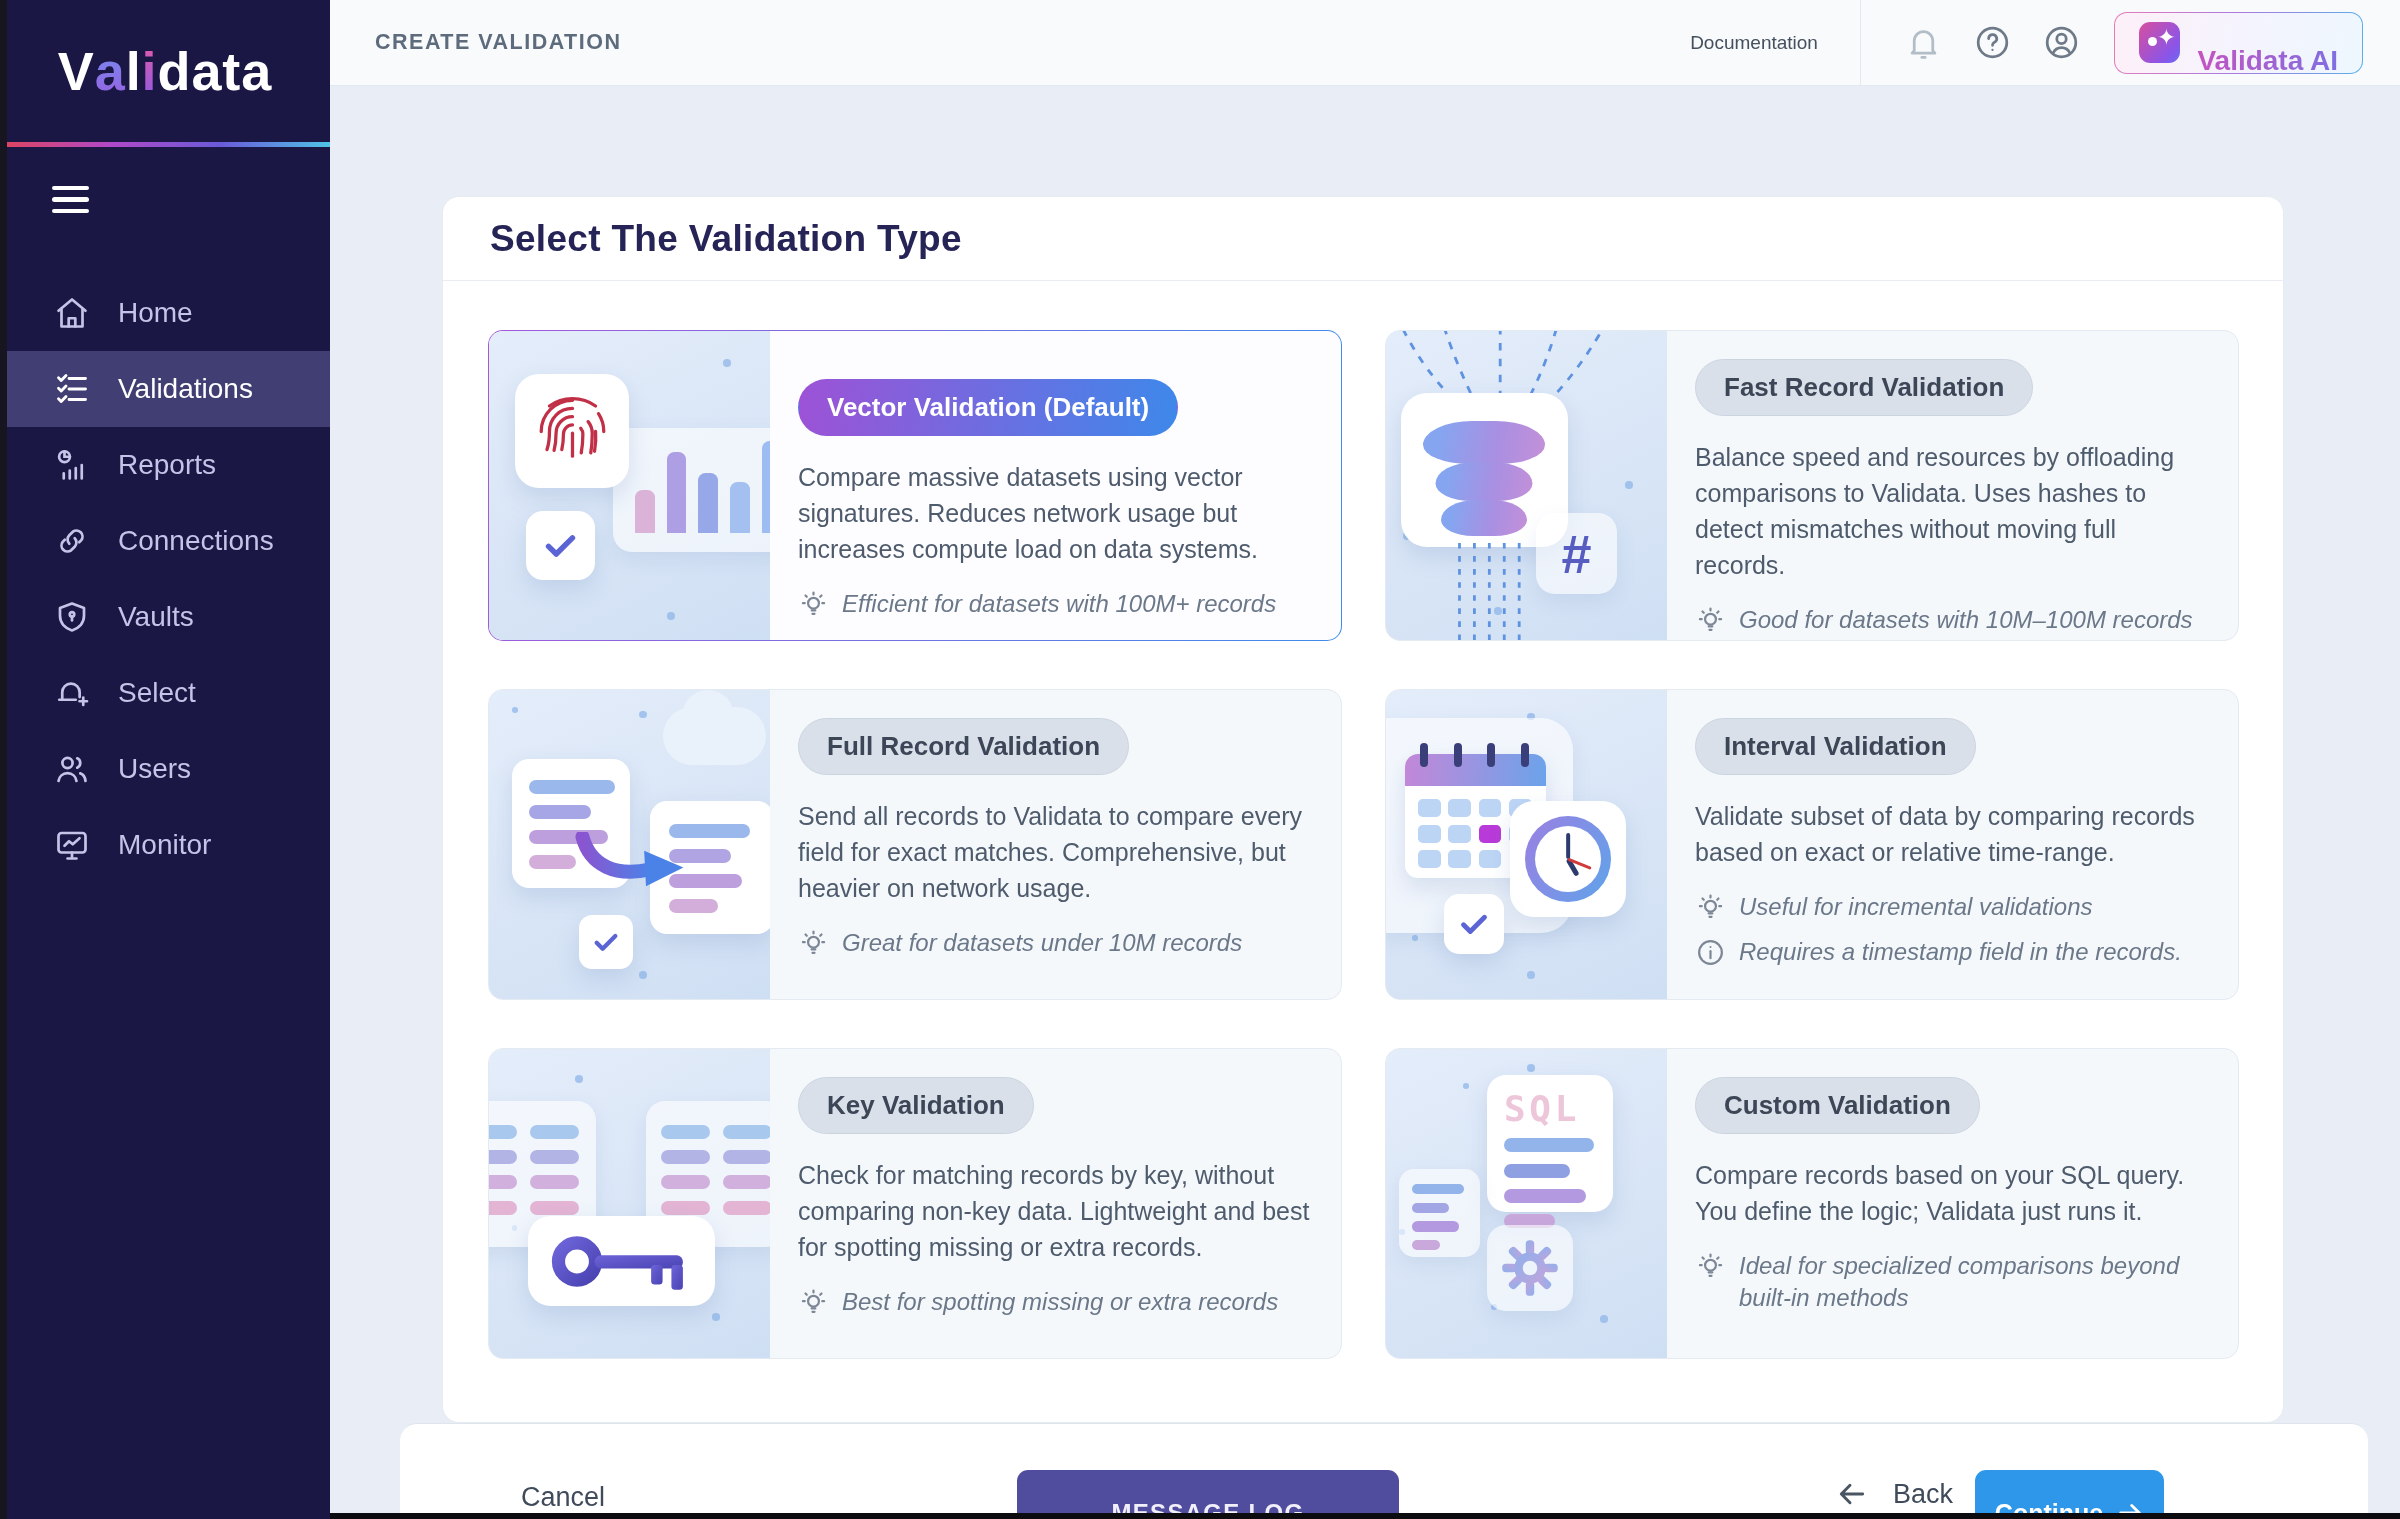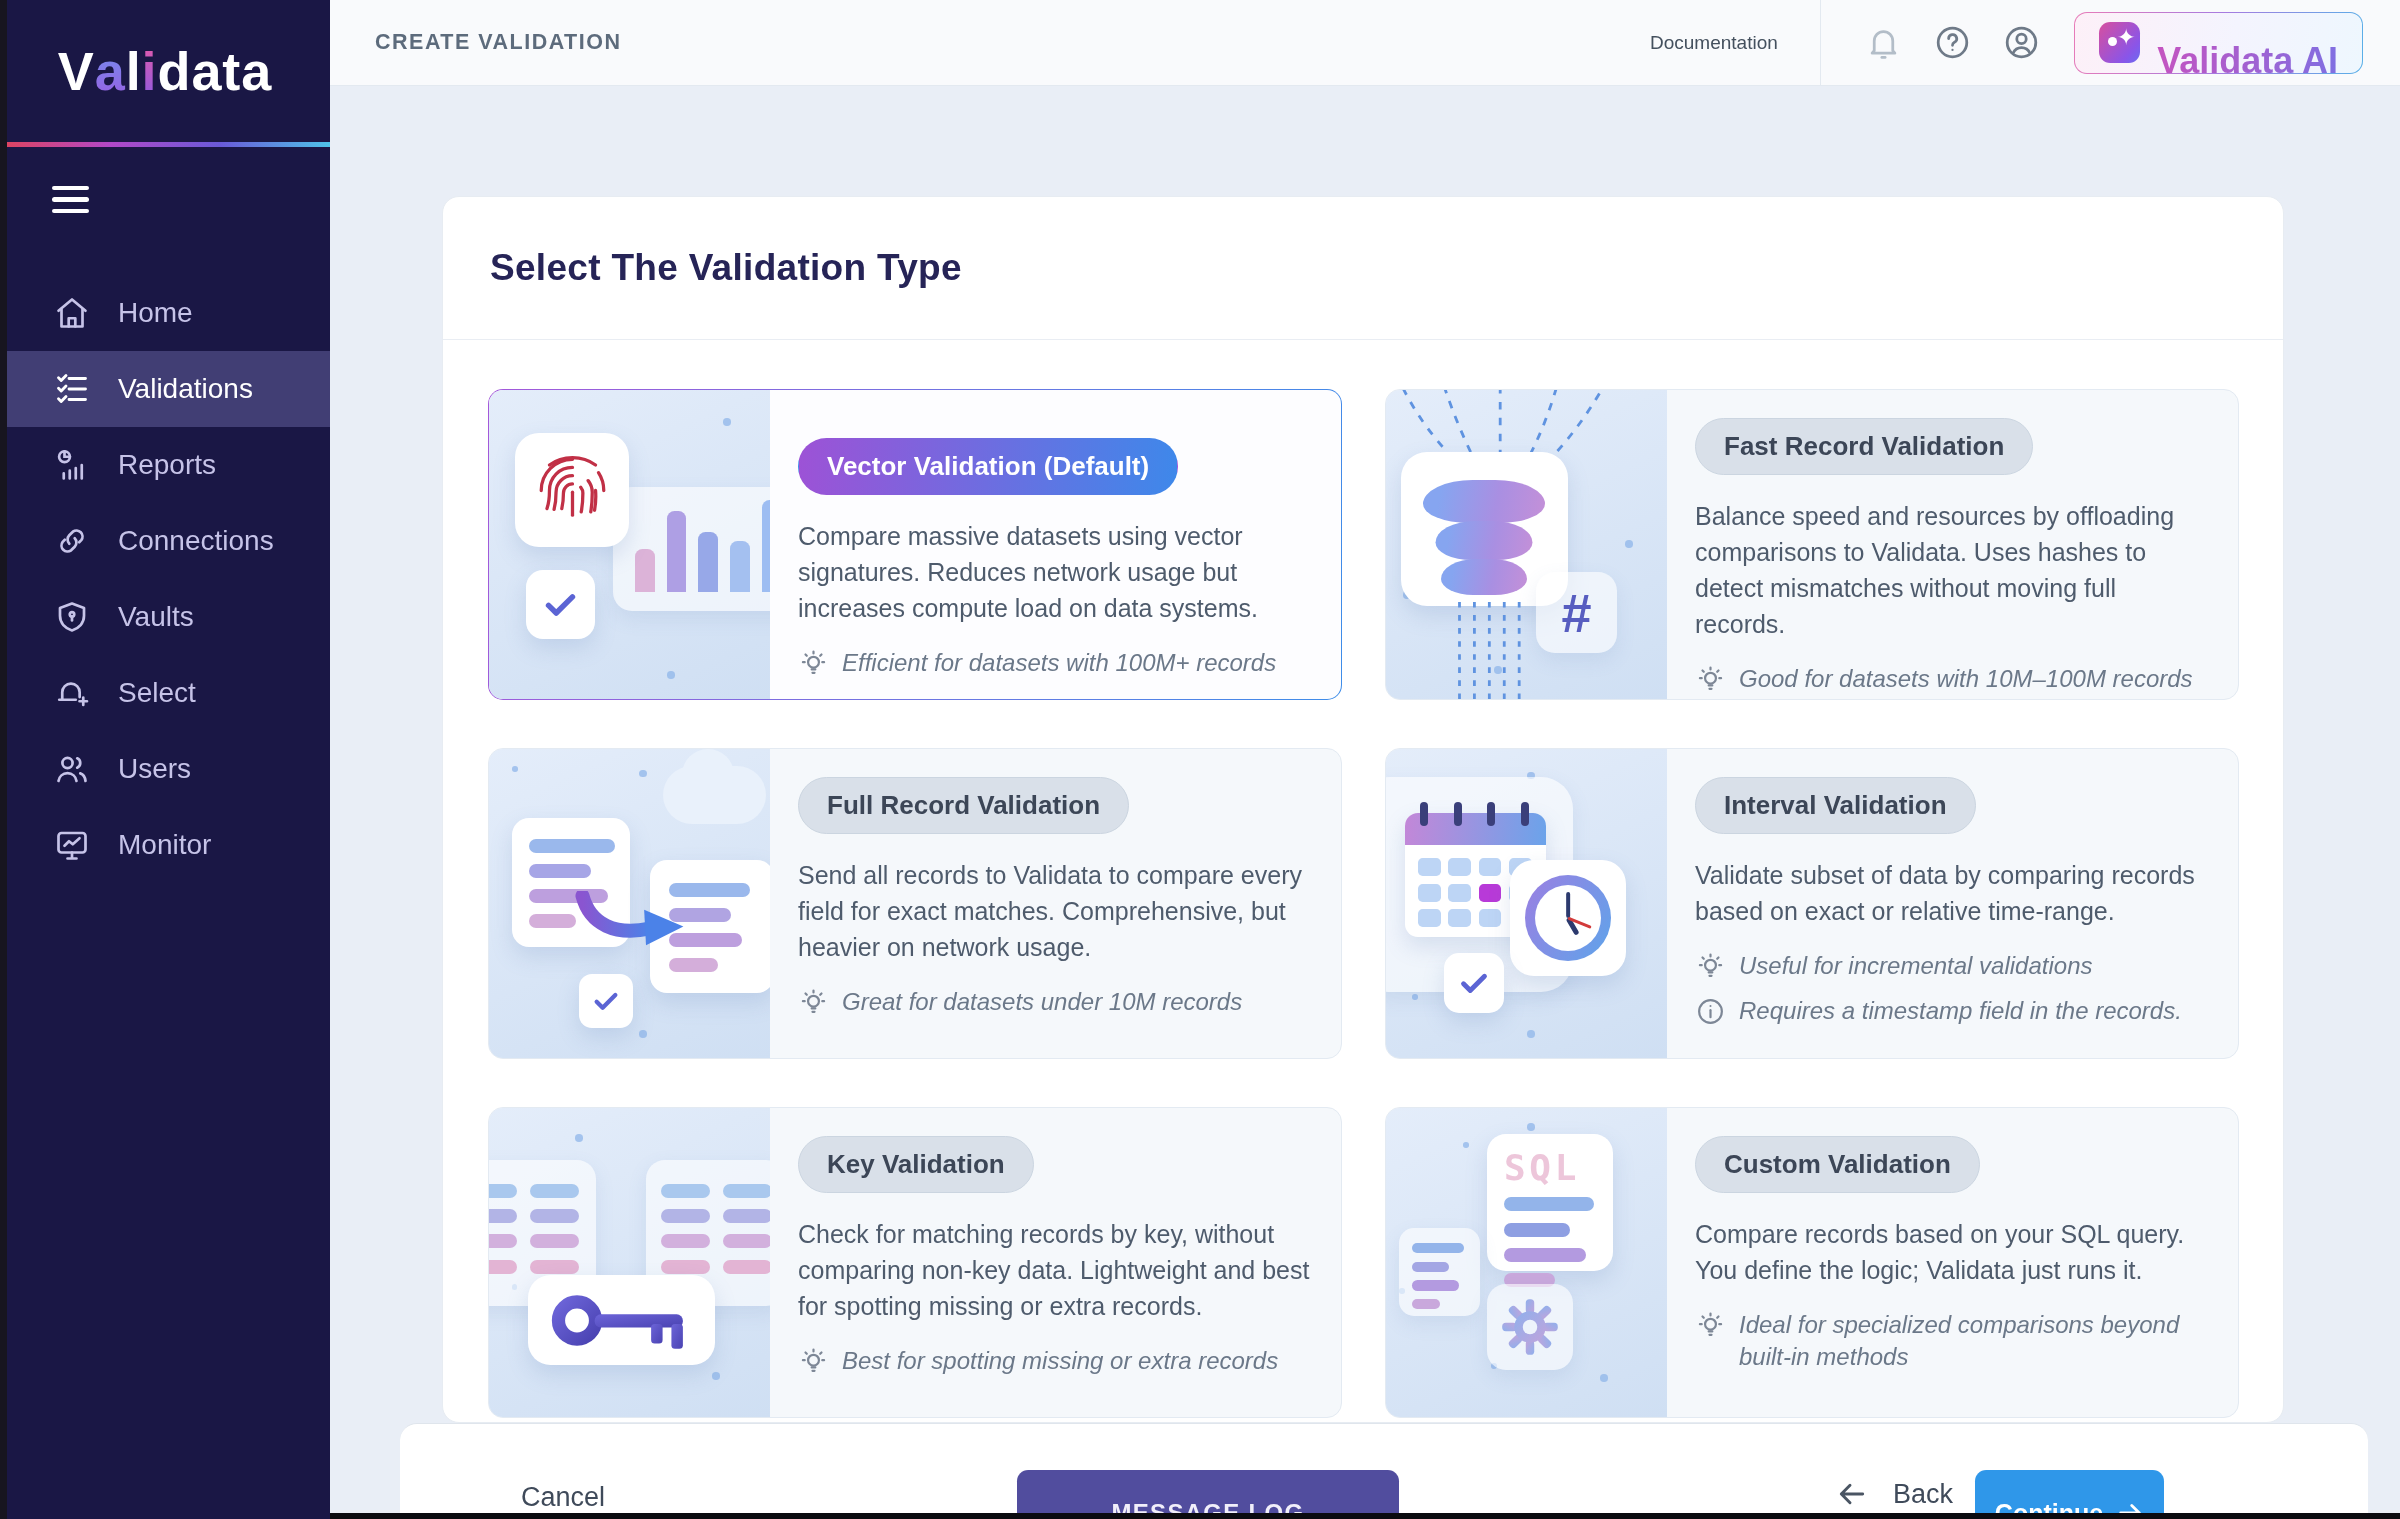--- a/index.html
+++ b/index.html
@@ -32,26 +32,26 @@
   .doc-link { font-size:19px; color:#44505e; margin-right:42px; cursor:pointer; }
   .topbar-divider { width:0.9px; height:86px; background:#e3e9f0; margin-right:41px; }
   .tb-icon { width:43px; height:43px; margin-right:26px; cursor:pointer; display:flex; align-items:center; justify-content:center; }
   .ai-btn { height:62px; border-radius:13px; display:flex; align-items:center; gap:17px; padding:0 24px;
     border:1.9px solid transparent;
     background:linear-gradient(100deg,#fdf0f8,#f4f4fe 55%,#eef7fe) padding-box, linear-gradient(100deg,#e87bb8,#a77be0,#58b0e8) border-box;
     cursor:pointer; margin-left:5.6px; }
   .ai-ico { width:41px; height:41px; border-radius:11.2px; background:linear-gradient(130deg,#d84f9e,#8a55e8 75%,#6b6bf0); position:relative; }
   .ai-ico::before { content:""; position:absolute; left:8.4px; top:15px; width:9.4px; height:9.4px; border-radius:50%; background:#ffffff; }
   .ai-ico::after { content:"\2726"; position:absolute; right:4.7px; top:1.9px; color:#ffffff; font-size:22.5px; font-family:"DejaVu Sans",sans-serif; }
-  .ai-label { font-size:36px; font-weight:700; background:linear-gradient(95deg,#c553c0,#7f6fe2); -webkit-background-clip:text; background-clip:text; color:transparent;margin-top:36px; }
+  .ai-label { font-size:28px; font-weight:700; background:linear-gradient(95deg,#c553c0,#7f6fe2); -webkit-background-clip:text; background-clip:text; color:transparent;margin-top:36px; }
 
   
   .content { flex:1; position:relative; background:#e9eef6; }
   .panel { position:absolute; left:112px; top:110px; width:1842px; height:1227px; background:#ffffff; border:0.9px solid #e7ecf2; border-radius:17px; }
-  .panel-header { height:143px; border-bottom:0.9px solid #e9edf3; display:flex; align-items:center; padding:0 47px; }
+  .panel-header { height:84px; border-bottom:0.9px solid #e9edf3; display:flex; align-items:center; padding:0 47px; }
   .page-title { font-size:37px; font-weight:700; color:#262457; letter-spacing:0.3px; }
   .cards { padding:49px 45px; display:grid; grid-template-columns:854px 854px; column-gap:43px; row-gap:48px; }
   .card { width:854px; height:311px; border-radius:15px; display:flex; overflow:hidden; background:#f5f8fb; border:0.9px solid #e3eaf2; cursor:pointer; }
   .card.selected { border:1.9px solid transparent;
     background:linear-gradient(#fdfdff,#fdfdff) padding-box, linear-gradient(100deg,#a458da,#3e8de9) border-box; }
   .illus { width:281px; flex:none; position:relative; background:linear-gradient(155deg,#e4edfa,#cfdff3); overflow:hidden; }
   .card-body { flex:1; padding:28px 28px 0 28px; }
   .badge { display:inline-block; padding:12px 28px; border-radius:936px; font-size:26px; font-weight:600; }
   .badge-default { background:#d9e0e9; color:#3c4657; border:0.9px solid #cbd5e0; }
   .badge-gradient { background:linear-gradient(95deg,#9d52d6,#3e88ea); color:#ffffff; border:0.9px solid transparent;margin-top:20px; }

